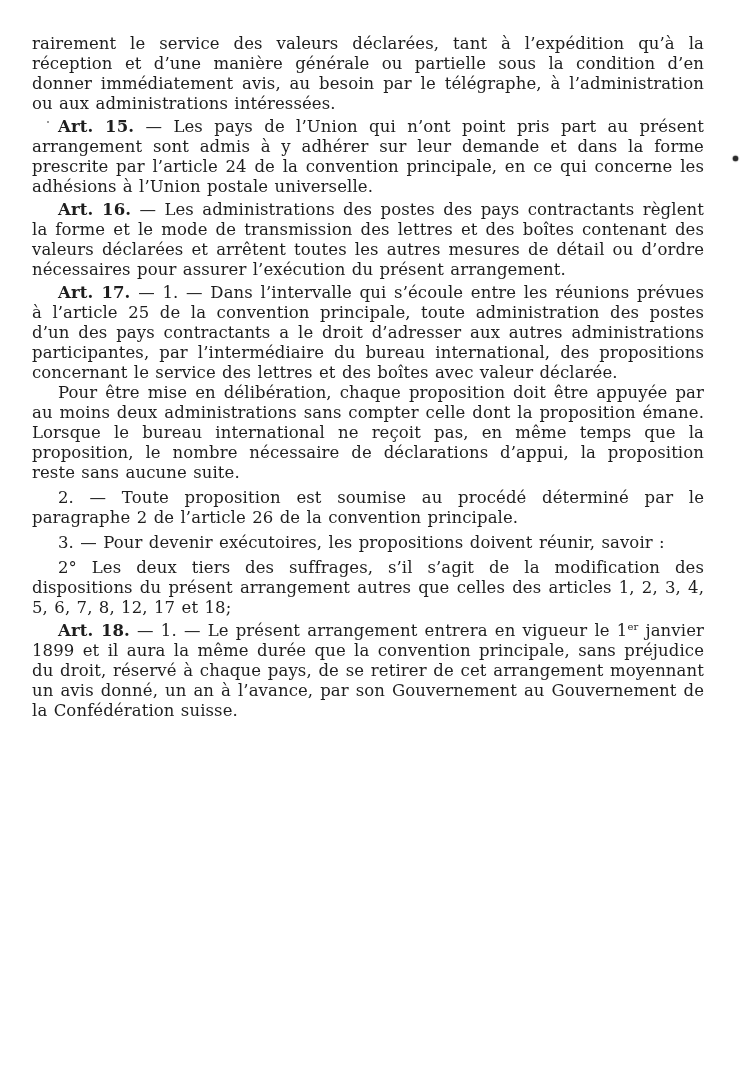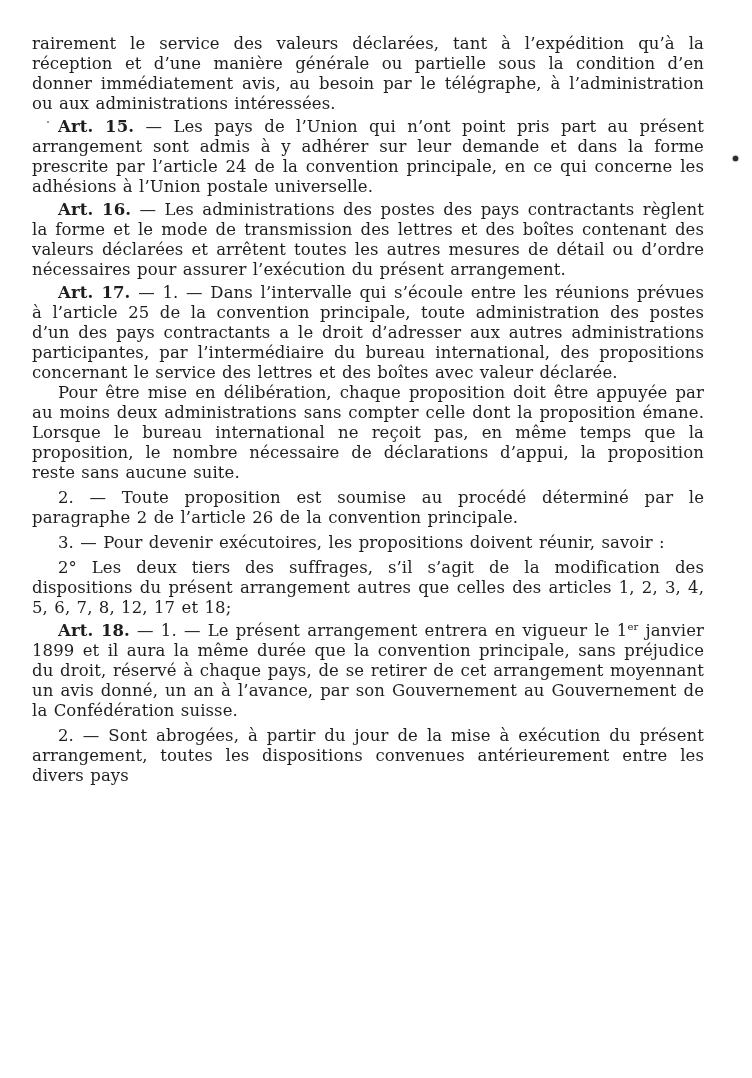--- a/index.html
+++ b/index.html
@@ -81,18 +81,17 @@
   <p class="indent gap-sm">3. — Pour devenir exécutoires, les propositions doivent réunir, savoir :</p>
 
 
   <p class="indent gap-sm">2° Les deux tiers des suffrages, s’il s’agit de la modification des dispositions du présent arrangement autres que celles des articles 1, 2, 3, 4, 5, 6, 7, 8, 12, 17 et 18;</p>
 
 
 
 
   <p class="indent gap-art"><b class="lead">Art. 18.</b> <span>— 1. — Le présent arrangement entrera en vigueur le 1</span><sup>er</sup><span> janvier 1899 et il aura la même durée que la convention principale, sans préjudice du droit, réservé à chaque pays, de se retirer de cet arrangement moyennant un avis donné, un an à l’avance, par son Gouvernement au Gouvernement de la Confédération suisse.</span></p>
 
-  <p class="indent gap-sm">2. — Sont abrogées, à partir du jour de la mise à exécution du présent arrangement, toutes les dispositions convenues antérieurement entre les divers pays</p>
 
 </main>
 
 <span class="speck"></span>
 <span class="speck2"></span>
 
 </body></html>

